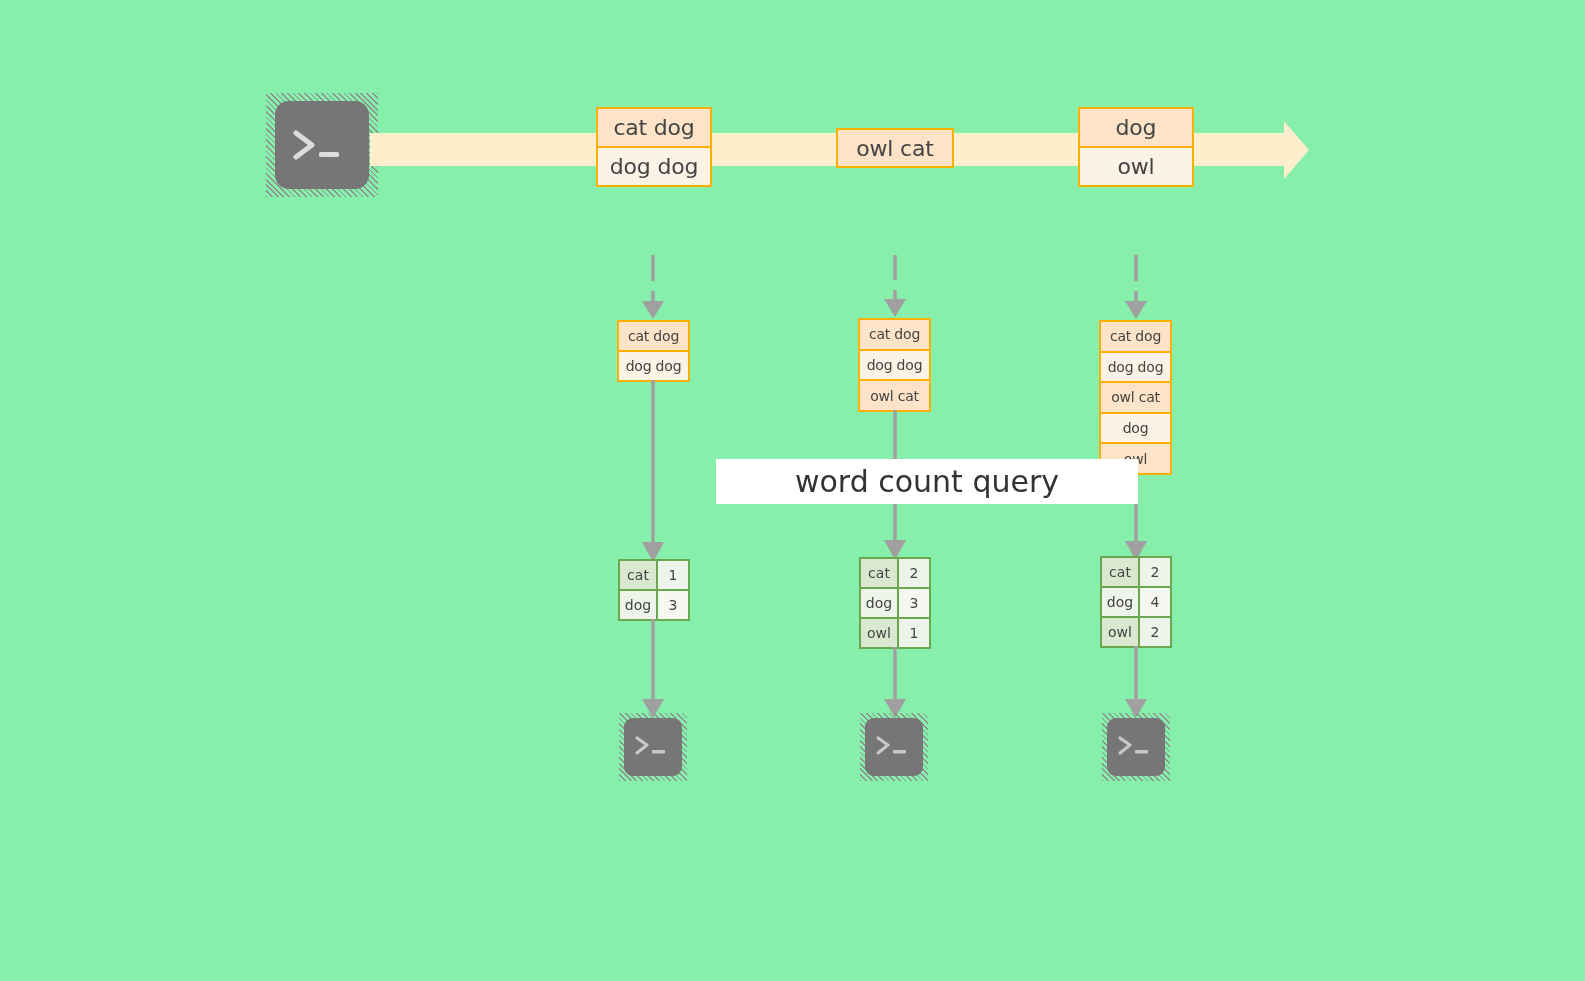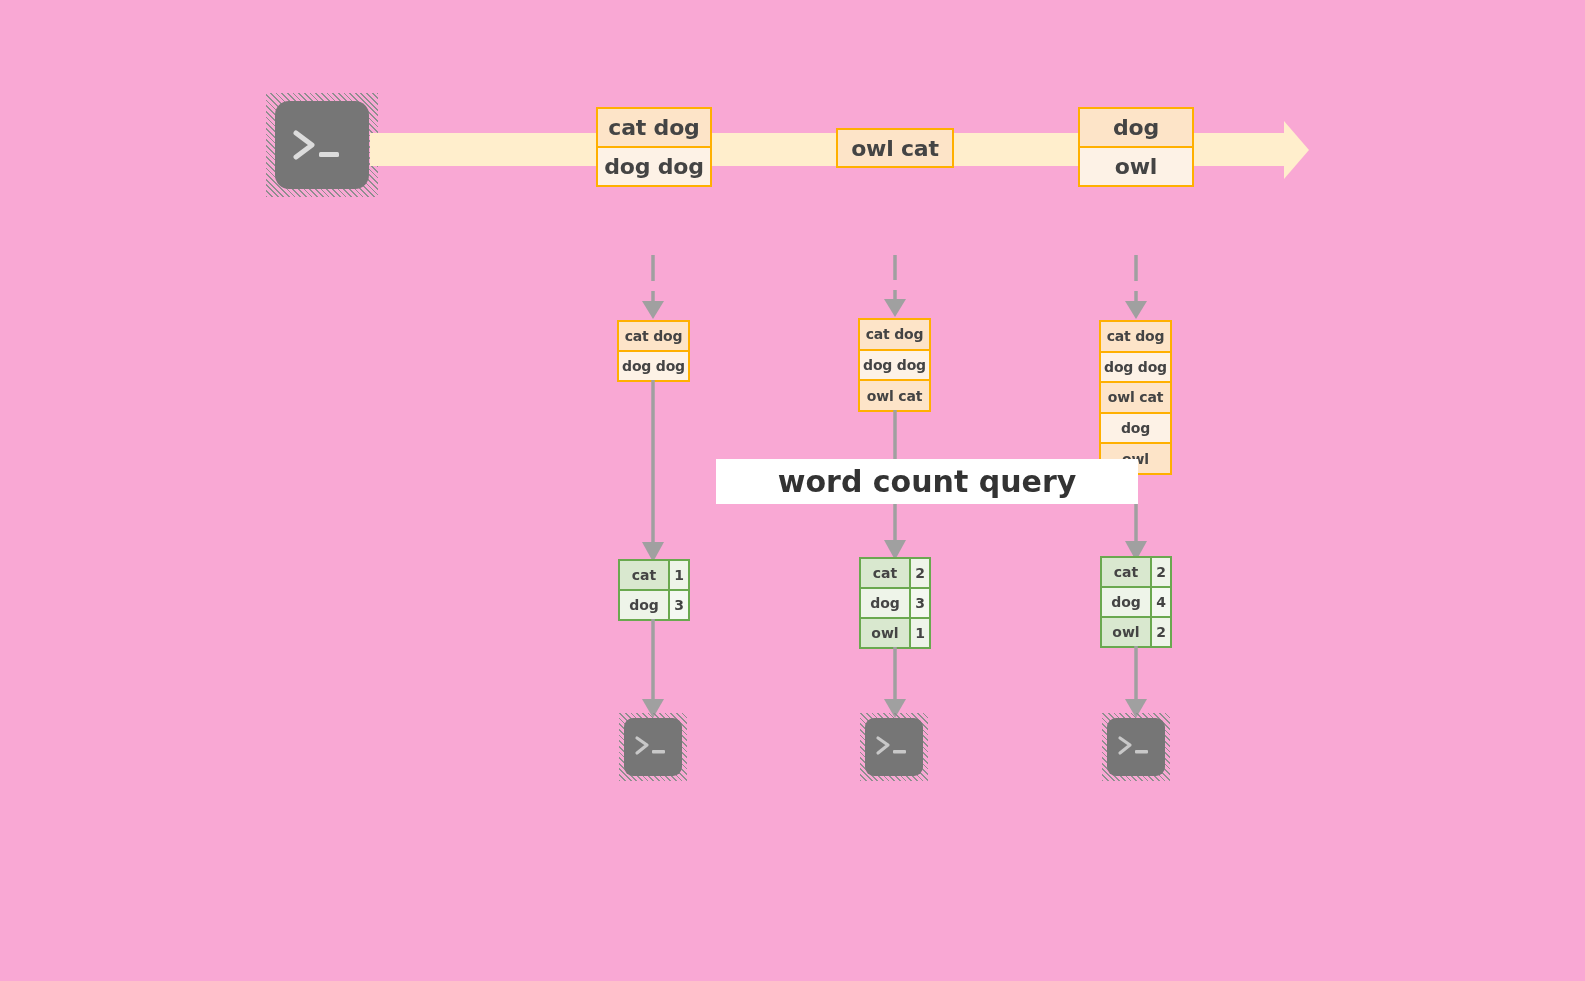--- a/index.html
+++ b/index.html
@@ -12,22 +12,21 @@
     height: 981px;
     position: relative;
     overflow: hidden;
     font-family: "DejaVu Sans", "Liberation Sans", sans-serif;
   }
   #stage {
     position: absolute;
     left: 0; top: 0;
     width: 1585px;
     height: 981px;
-    background: #f9a8d4;
-    font-weight: bold;
+    background: #86efac;
   }
 
   
   .term {
     position: absolute;
     box-sizing: border-box;
   }
   .term .hatch {
     position: absolute;
     left: 0; top: 0; right: 0; bottom: 0;
@@ -88,21 +87,21 @@
   }
   .gtab .grow + .grow { border-top: 2.5px solid #6aa84f; }
   .gtab .gc {
     box-sizing: border-box;
     display: flex;
     align-items: center;
     justify-content: center;
     color: #444444;
     white-space: nowrap;
   }
-  .gtab .gc.word { width: 48px; background: #d9e8cf; }
+  .gtab .gc.word { width: 36px; background: #d9e8cf; }
   .gtab .gc.num  { flex: 1 1 auto; background: #eef4e9; border-left: 2.5px solid #6aa84f; }
   .gtab .grow.alt .gc.word { background: #eef4e9; }
   .gtab .grow.alt .gc.num  { background: #f4f8f1; }
 
   
   .flow { position: absolute; }
 
   
   .qlabel {
     position: absolute;

